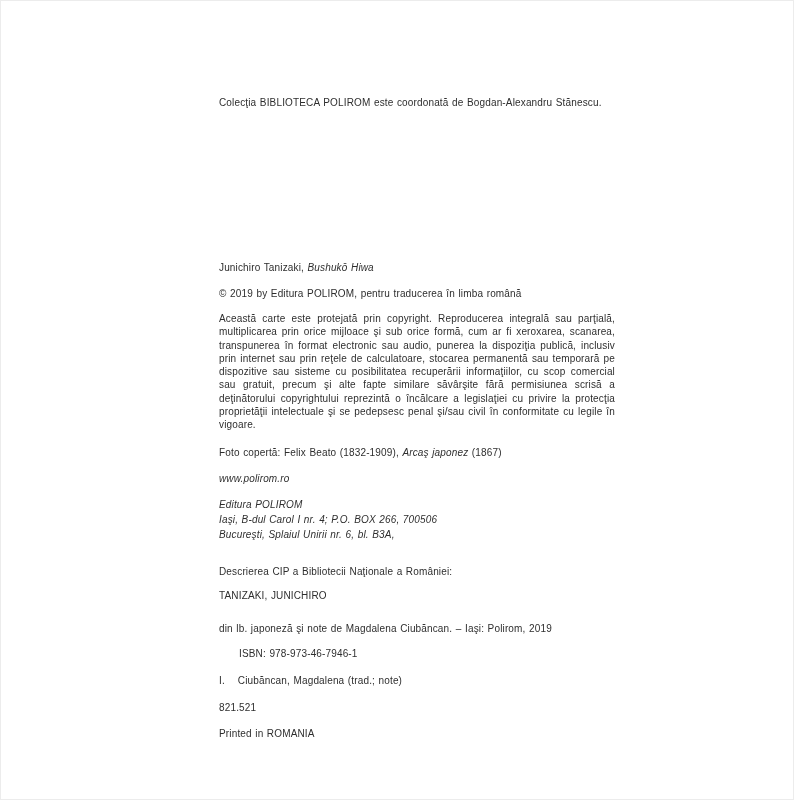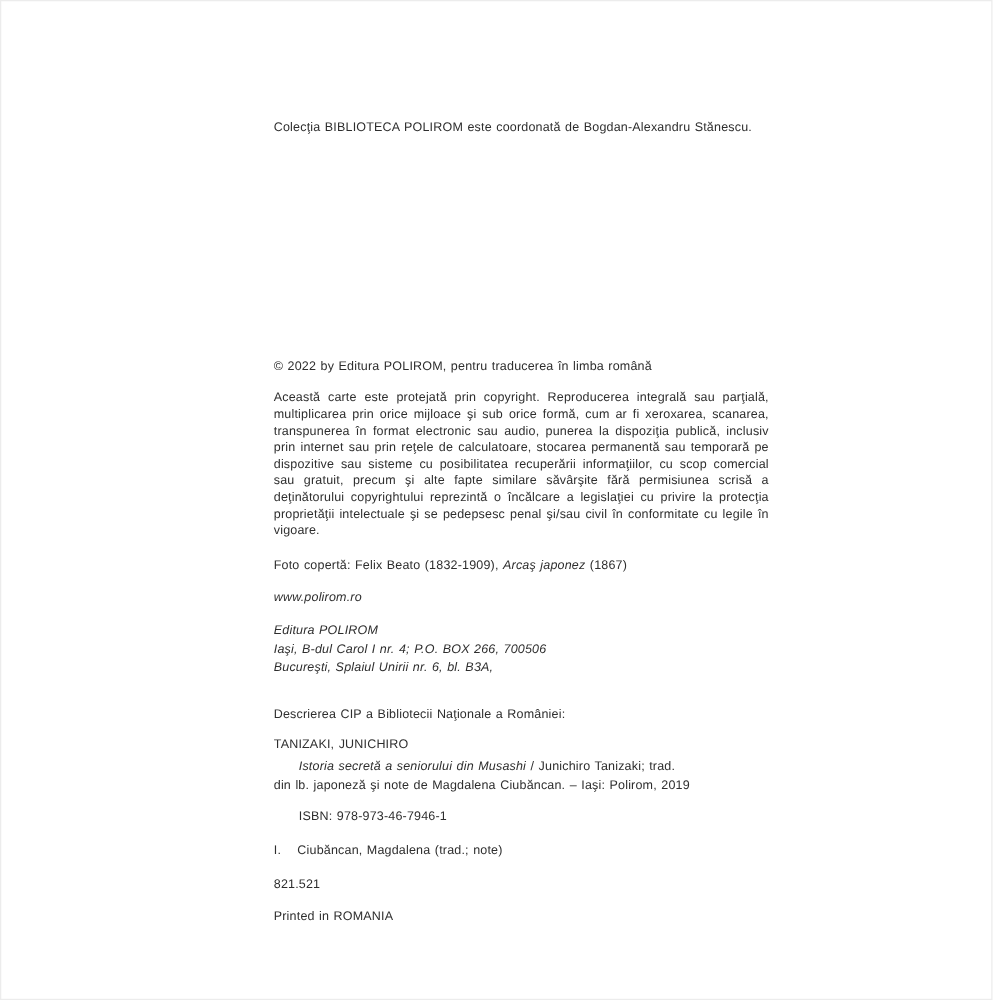--- a/index.html
+++ b/index.html
@@ -42,44 +42,44 @@
   .addr { line-height: 15px; white-space: nowrap; font-style: italic; }
   .contrib-rest { margin-left: 13px; }
 </style>
 </head>
 <body>
 
 <div class="page">
 
   <div class="line" style="top:96px">Colecţia BIBLIOTECA POLIROM este coordonată de Bogdan-Alexandru Stănescu.</div>
 
+  <div class="line" style="top:261px">
+    <span>Junichiro Tanizaki, </span><span class="italic">Bushukō Hiwa</span>
+  </div>
 
-  <div class="line" style="top:287px">© 2022 by Editura POLIROM, pentru traducerea în limba română</div>
+  <div class="line" style="top:287px">© 2019 by Editura POLIROM, pentru traducerea în limba română</div>
 
   <div class="block justified" style="top:311px">Această carte este protejată prin copyright. Reproducerea integrală sau parţială, multiplicarea prin orice mijloace şi sub orice formă, cum ar fi xeroxarea, scanarea, transpunerea în format electronic sau audio, punerea la dispoziţia publică, inclusiv prin internet sau prin reţele de calculatoare, stocarea permanentă sau temporară pe dispozitive sau sisteme cu posibilitatea recuperării informaţiilor, cu scop comercial sau gratuit, precum şi alte fapte similare săvârşite fără permisiunea scrisă a deţinătorului copyrightului reprezintă o încălcare a legislaţiei cu privire la protecţia proprietăţii intelectuale şi se pedepsesc penal şi/sau civil în conformitate cu legile în vigoare.</div>
 
   <div class="line" style="top:446px">
     <span>Foto copertă: Felix Beato (1832-1909), </span><span class="italic">Arcaş japonez</span><span> (1867)</span>
   </div>
 
   <div class="line italic" style="top:472px">www.polirom.ro</div>
 
   <div class="block addr" style="top:496px">
     <div>Editura POLIROM</div>
     <div>Iaşi, B-dul Carol I nr. 4; P.O. BOX 266, 700506</div>
     <div>Bucureşti, Splaiul Unirii nr. 6, bl. B3A,</div>
   </div>
 
   <div class="line" style="top:565px">Descrierea CIP a Bibliotecii Naţionale a României:</div>
 
   <div class="line" style="top:589px">TANIZAKI, JUNICHIRO</div>
 
-  <div class="line indent" style="top:607px">
-    <span class="italic">Istoria secretă a seniorului din Musashi</span><span> / Junichiro Tanizaki; trad.</span>
-  </div>
 
   <div class="line" style="top:622px">din lb. japoneză şi note de Magdalena Ciubăncan. – Iaşi: Polirom, 2019</div>
 
   <div class="line indent" style="top:647px">ISBN: 978-973-46-7946-1</div>
 
   <div class="line" style="top:674px">
     <span>I.</span><span class="contrib-rest">Ciubăncan, Magdalena (trad.; note)</span>
   </div>
 
   <div class="line" style="top:701px">821.521</div>

